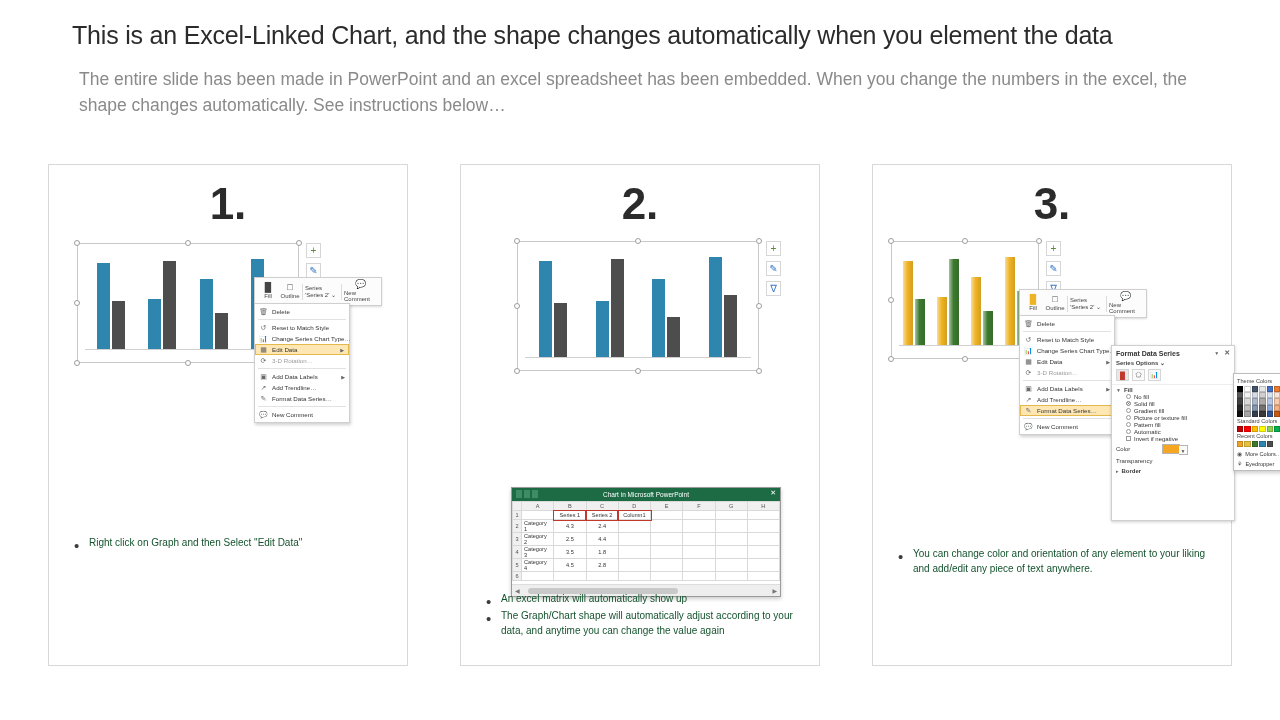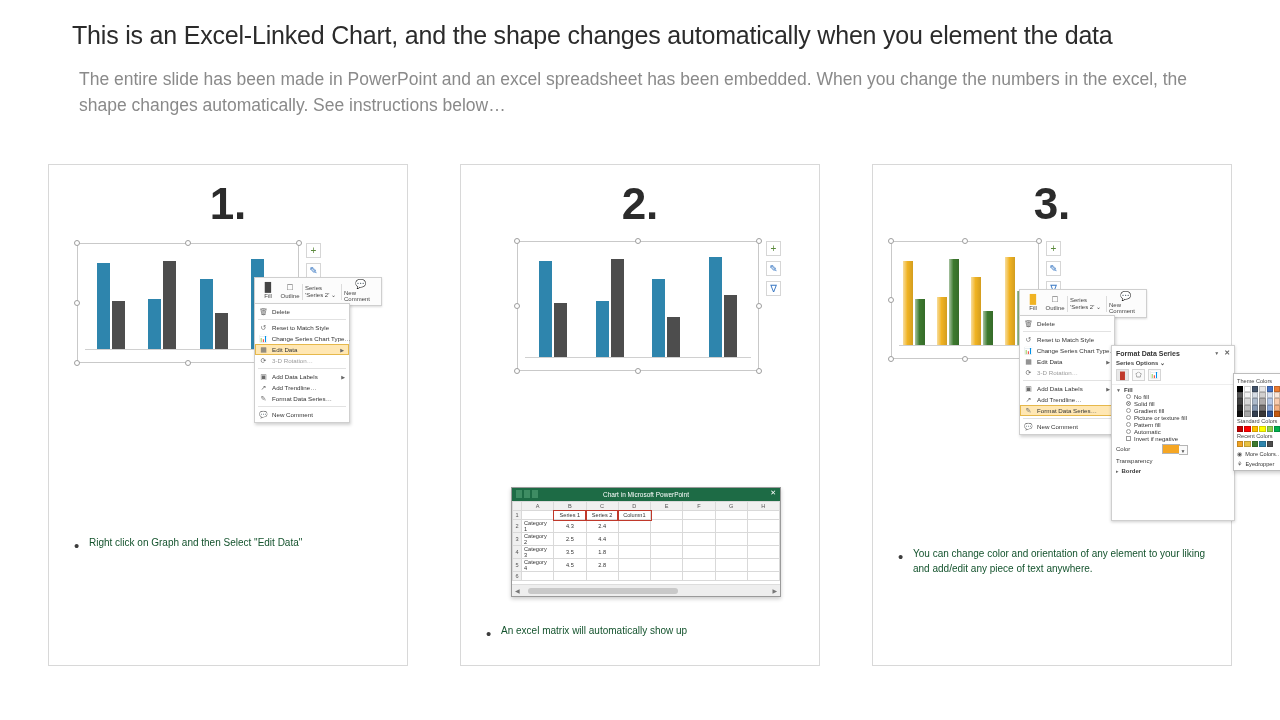--- a/index.html
+++ b/index.html
@@ -439,20 +439,21 @@
             <span class="lt">◀</span>
             <div class="bar"></div>
             <span class="rt">▶</span>
           </div>
         </div>
       </div>
 
       <div class="bullets">
         <ul>
           <li>An excel matrix will automatically show up</li>
+          <li>The Graph/Chart shape will automatically adjust according to your data, and anytime you can change the value again</li>
         </ul>
       </div>
     </div>
 
     <div class="card card3">
       <div class="card-num">3.</div>
 
       <div class="stage">
         <div class="chartbox" style="left:18px; top:4px; width:148px; height:118px;">
           <div class="selframe"></div>

